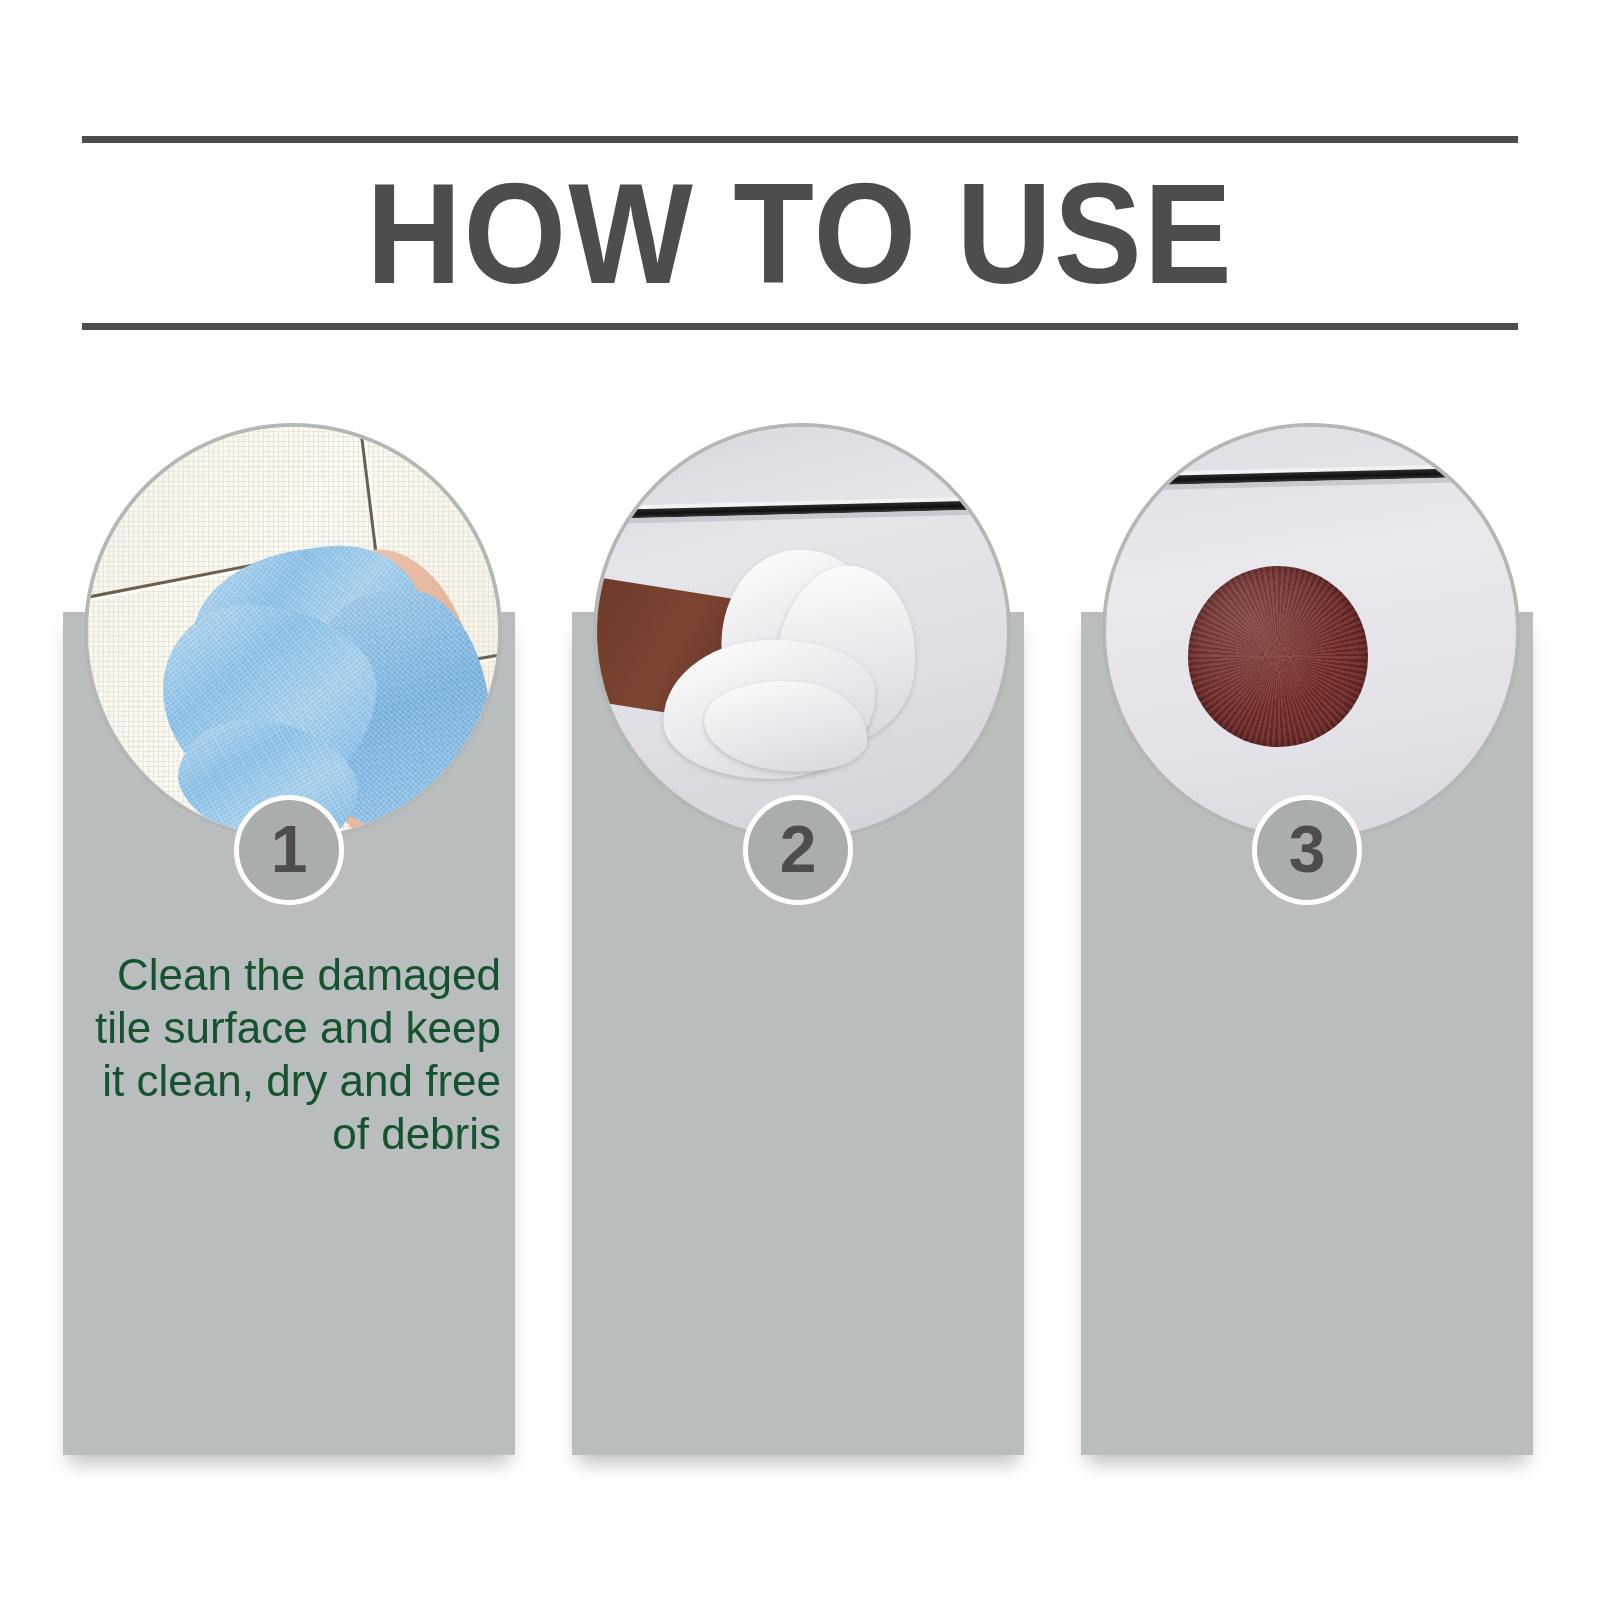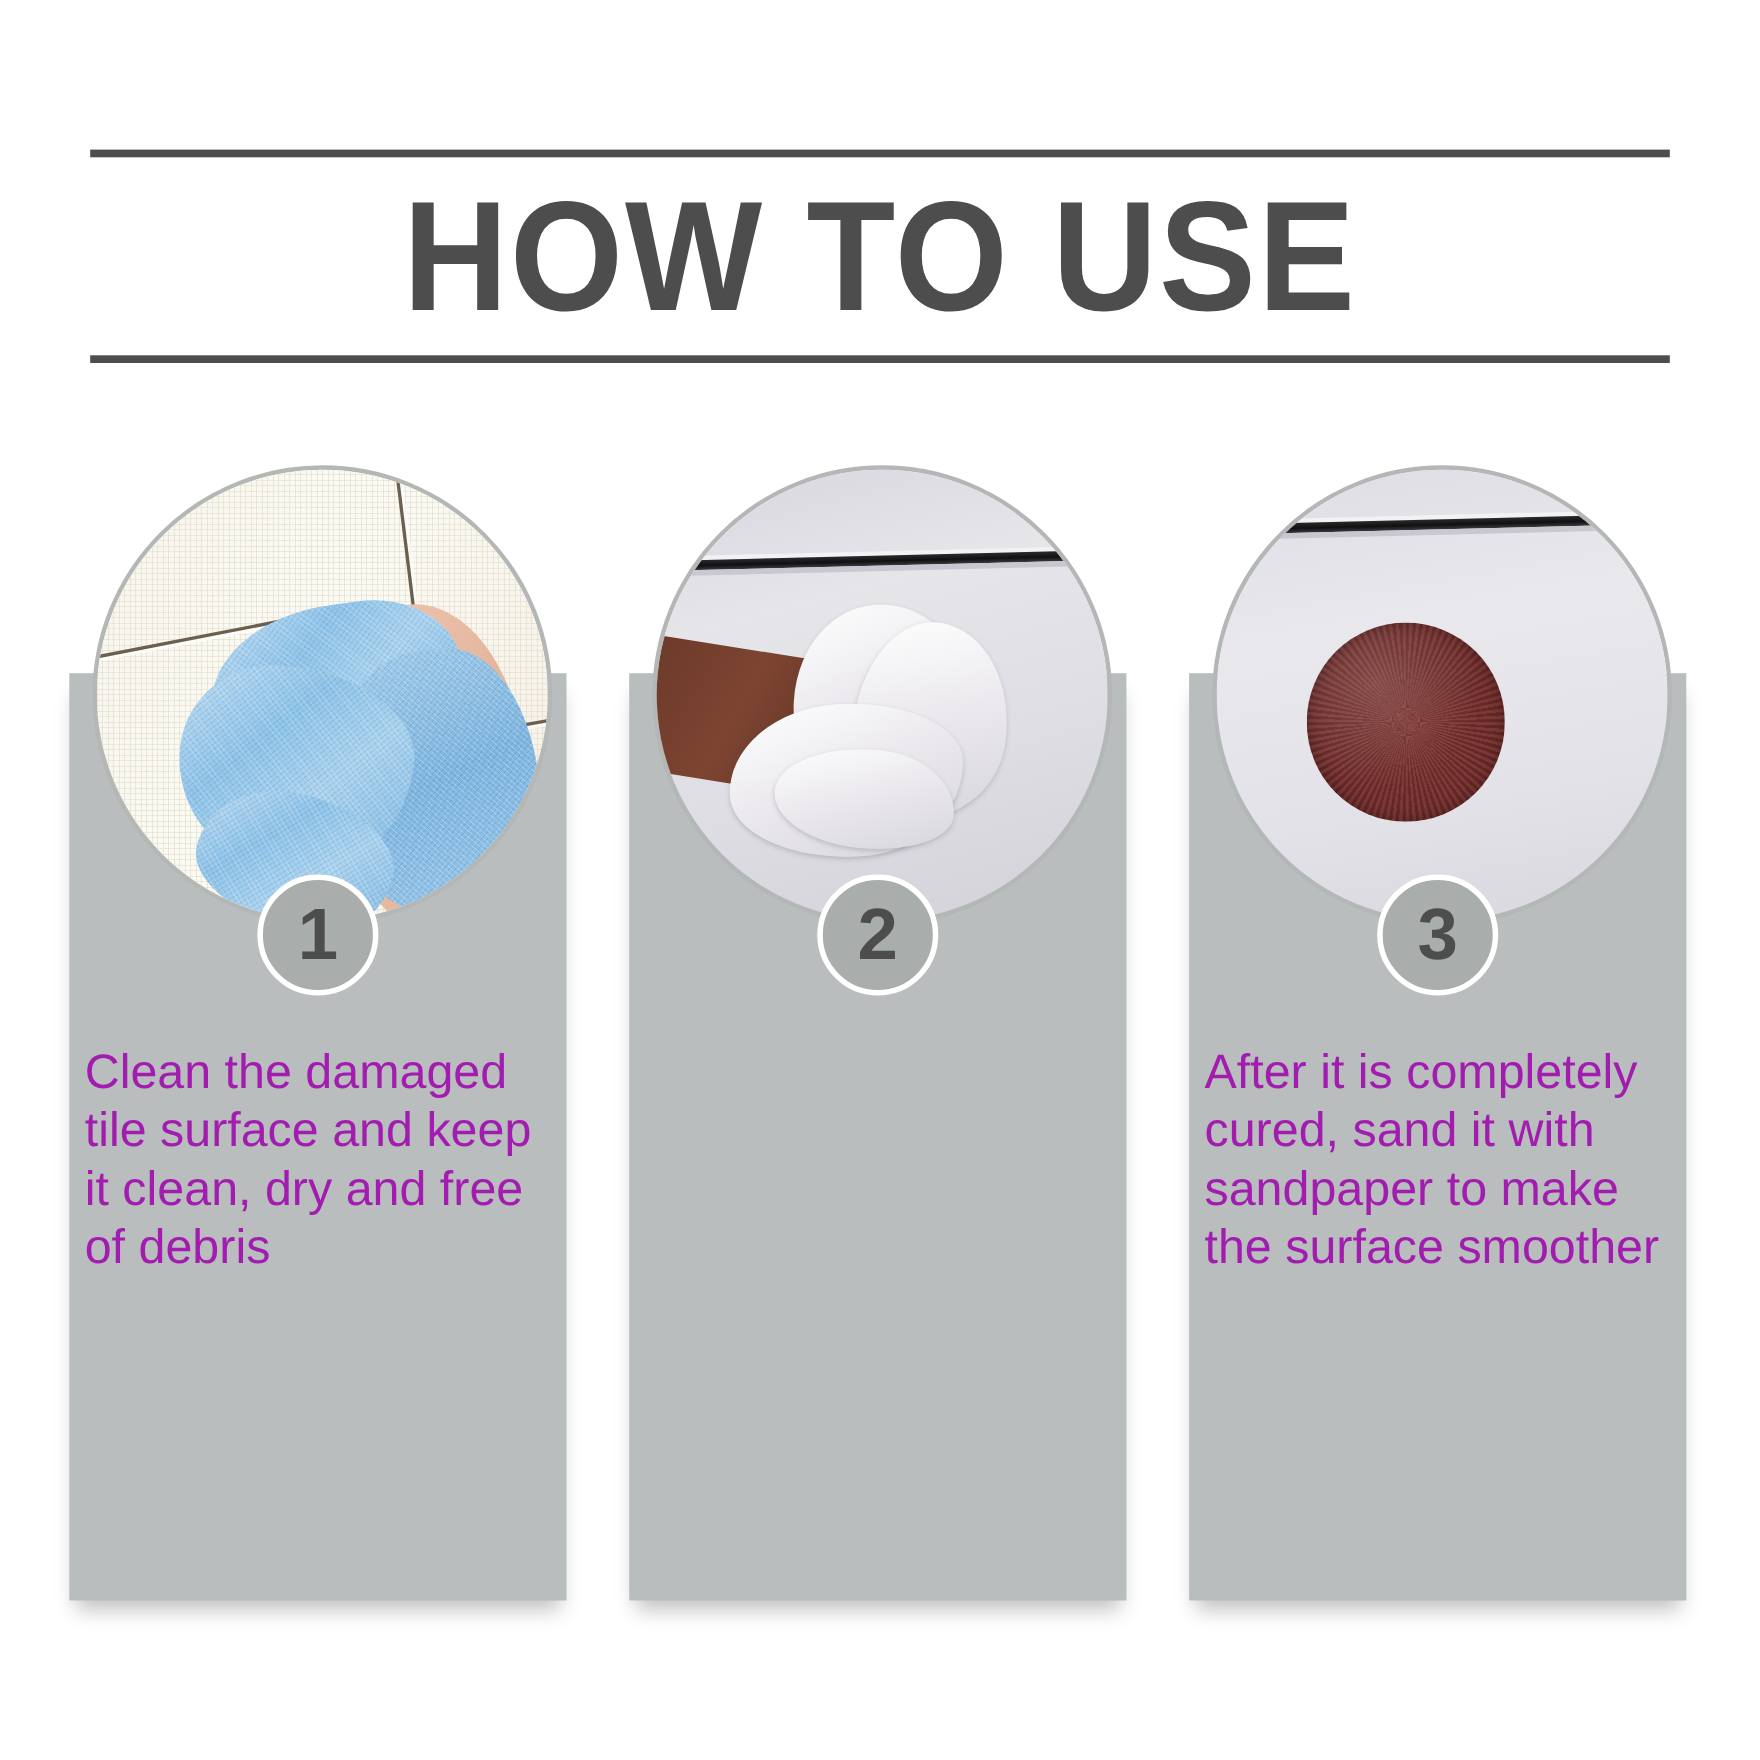--- a/index.html
+++ b/index.html
@@ -183,22 +183,22 @@
     font-weight:bold;
     line-height:1;
     margin-top:-2px;
   }
 
   
   .caption{
     position:absolute;
     left:14px; right:14px;
     top:525px;
-    text-align:left;
-    color:#a21caf;
+    text-align:right;
+    color:#14532d;
     font-size:44px;
     line-height:53px;
     font-weight:400;
     z-index:4;
   }
 </style>
 </head>
 <body>
 
 <div class="header">
@@ -281,16 +281,15 @@
             <div class="lo"></div>
         </div>
         <div class="disc"></div>
       </div>
     </div>
 
     <div class="badge">
       <span>3</span>
     </div>
 
-    <div class="caption">After it is completely cured, sand it with sandpaper to make the surface smoother</div>
   </div>
 
 </div>
 
 </body></html>

